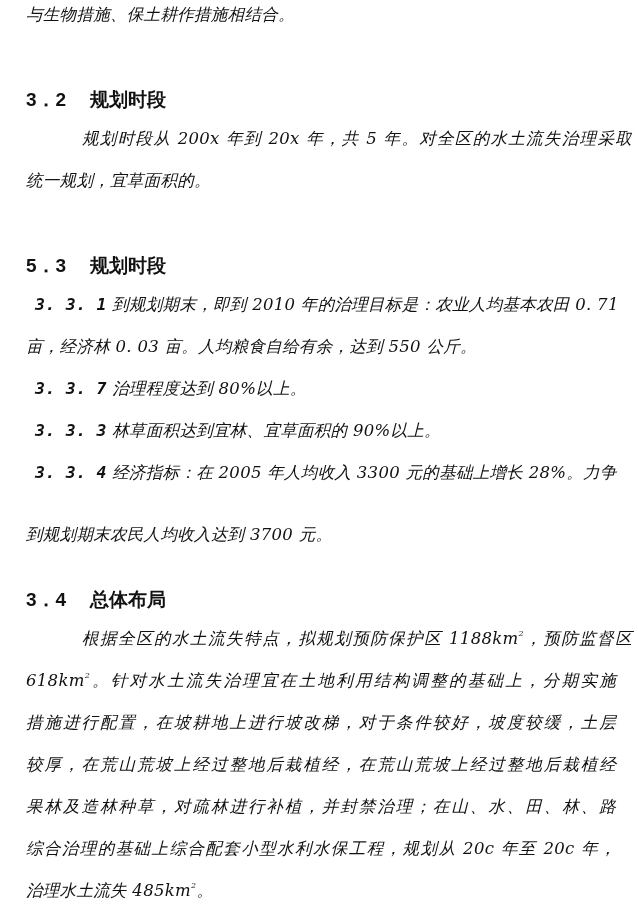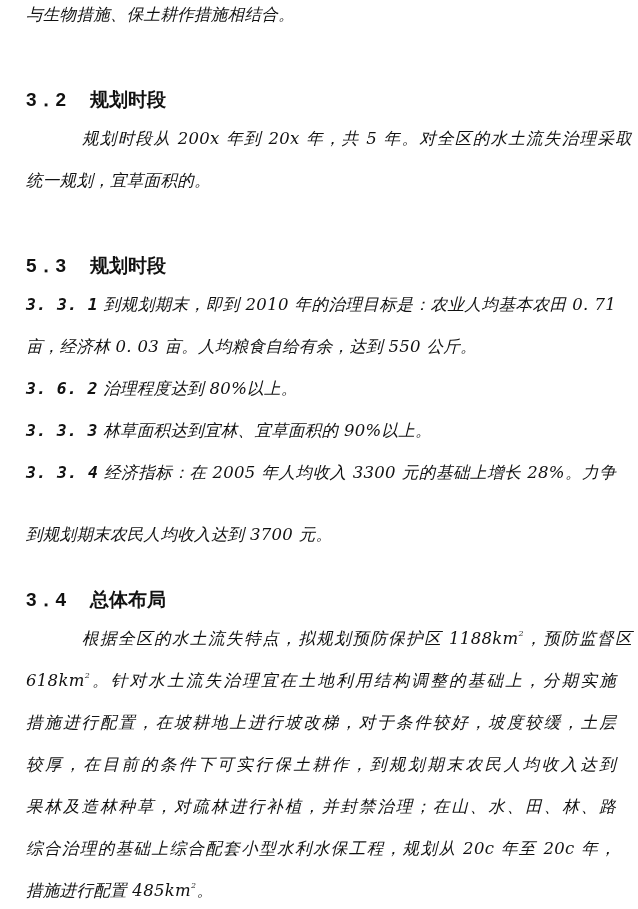--- a/index.html
+++ b/index.html
@@ -17,21 +17,21 @@
   }
   .line.last { text-align-last: left; }
   .indent { left: 82px; width: 550px; }
   .heading {
     position: absolute; left: 26px;
     font-family: "DejaVu Sans", "Liberation Sans", sans-serif;
     font-weight: bold; font-size: 19px; line-height: 24px;
     white-space: nowrap;
   }
   .heading .num { display: inline-block; width: 64px; font-family: Liberation Sans, sans-serif; font-weight: bold; }
-  .sub-num { font-weight: bold; font-family: "DejaVu Sans Mono", "Liberation Mono", monospace; }
+  .sub-num { font-weight: bold; font-family: "DejaVu Sans Mono", "Liberation Mono", monospace; margin-left: 9px; }
   sup { font-size: 8px; vertical-align: 8px; line-height: 0; }
 </style>
 </head>
 <body>
 
 <div>
 
   <div class="line last" style="top:4px">与生物措施、保土耕作措施相结合。</div>
 
   <div class="heading" style="top:87px">
@@ -44,21 +44,21 @@
     <span class="num">5．3</span><span>规划时段</span>
   </div>
 
   <div class="line" style="top:294px">
     <span class="sub-num">3. 3. 1</span>
     <span>到规划期末，即到 2010 年的治理目标是：农业人均基本农田 0. 71</span>
   </div>
   <div class="line last" style="top:336px">亩，经济林 0. 03 亩。人均粮食自给有余，达到 550 公斤。</div>
 
   <div class="line last" style="top:378px">
-    <span class="sub-num">3. 6. 2</span>
+    <span class="sub-num">3. 3. 7</span>
     <span>治理程度达到 80%以上。</span>
   </div>
 
   <div class="line last" style="top:420px">
     <span class="sub-num">3. 3. 3</span>
     <span>林草面积达到宜林、宜草面积的 90%以上。</span>
   </div>
 
   <div class="line" style="top:462px">
     <span class="sub-num">3. 3. 4</span>
@@ -70,20 +70,20 @@
     <span class="num">3．4</span><span>总体布局</span>
   </div>
 
   <div class="line indent" style="top:628px">
     <span>根据全区的水土流失特点，拟规划预防保护区 1188km</span><sup>2</sup><span>，预防监督区</span>
   </div>
   <div class="line" style="top:670px">
     <span>618km</span><sup>2</sup><span>。针对水土流失治理宜在土地利用结构调整的基础上，分期实施</span>
   </div>
   <div class="line" style="top:712px">措施进行配置，在坡耕地上进行坡改梯，对于条件较好，坡度较缓，土层</div>
-  <div class="line" style="top:754px">较厚，在目前的条件下可实行保土耕作，到规划期末农民人均收入达到</div>
+  <div class="line" style="top:754px">较厚，在荒山荒坡上经过整地后栽植经，在荒山荒坡上经过整地后栽植经</div>
   <div class="line" style="top:796px">果林及造林种草，对疏林进行补植，并封禁治理；在山、水、田、林、路</div>
   <div class="line" style="top:838px">综合治理的基础上综合配套小型水利水保工程，规划从 20c 年至 20c 年，</div>
   <div class="line last" style="top:880px">
-    <span>措施进行配置 485km</span><sup>2</sup><span>。</span>
+    <span>治理水土流失 485km</span><sup>2</sup><span>。</span>
   </div>
 
 </div>
 
 </body></html>

